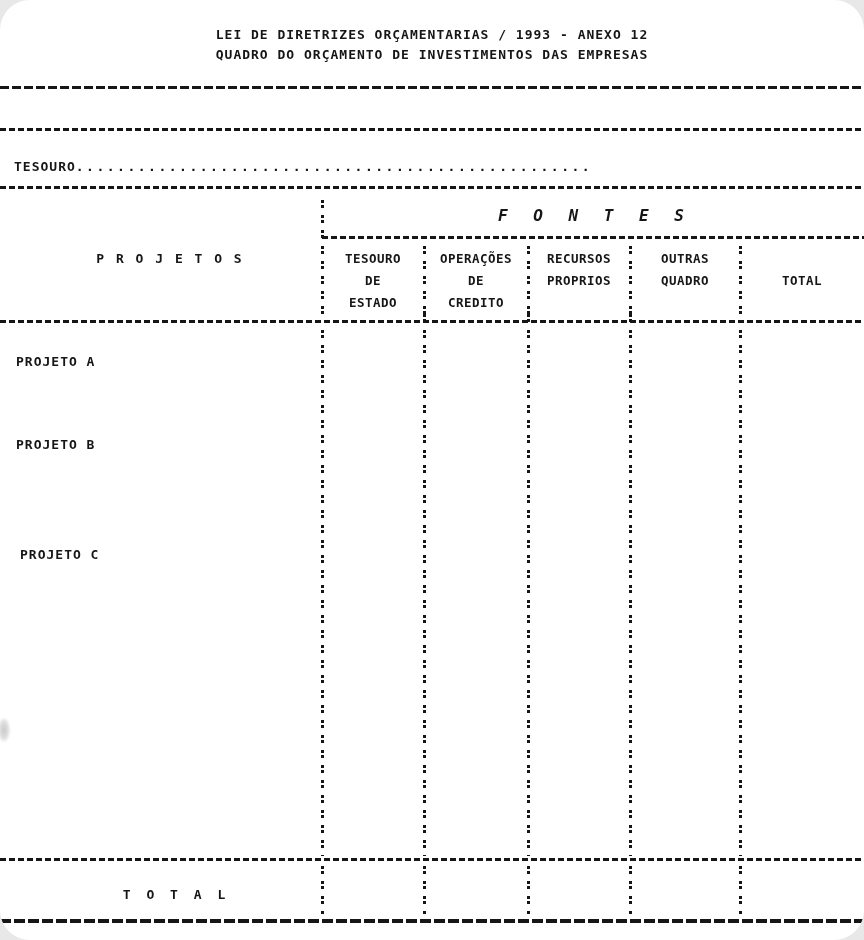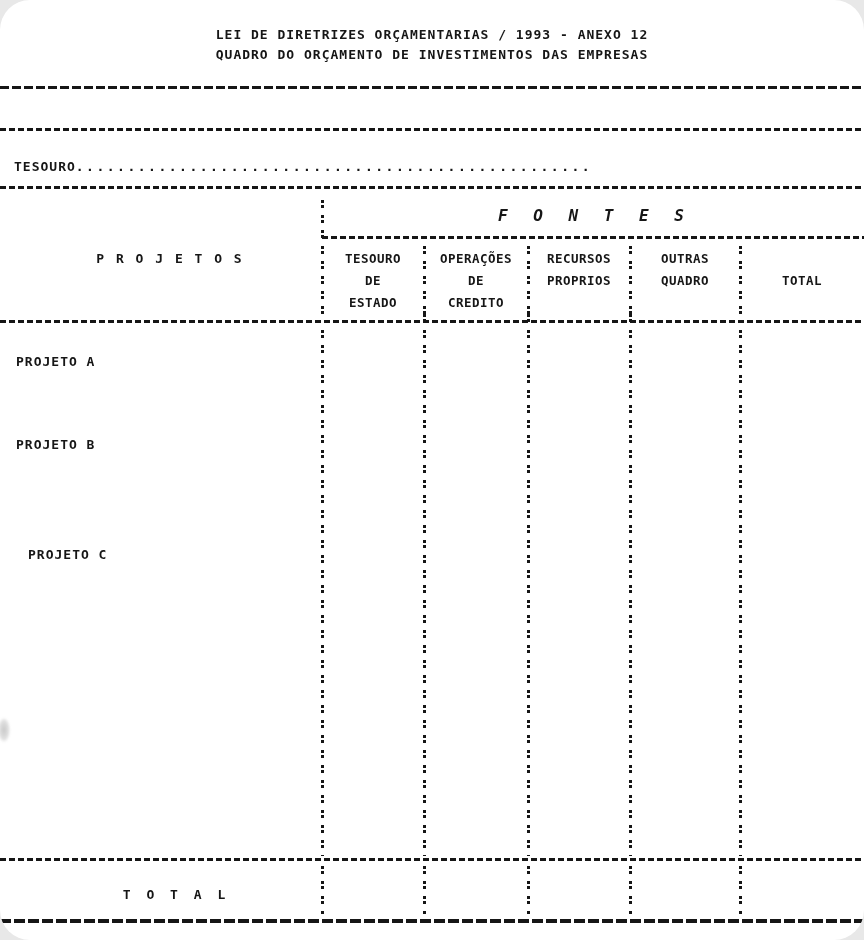--- a/index.html
+++ b/index.html
@@ -117,21 +117,21 @@
   <div class="dash-v" style="left:629px;top:314px;height:13px;"></div>
 
   <div class="dash-v" style="left:321px;top:330px;height:526px;"></div>
   <div class="dash-v" style="left:423px;top:330px;height:526px;"></div>
   <div class="dash-v" style="left:527px;top:330px;height:526px;"></div>
   <div class="dash-v" style="left:629px;top:330px;height:526px;"></div>
   <div class="dash-v" style="left:739px;top:330px;height:526px;"></div>
 
   <div class="abs rowlabel" style="left:16px;top:354px;">PROJETO A</div>
   <div class="abs rowlabel" style="left:16px;top:437px;">PROJETO B</div>
-  <div class="abs rowlabel" style="left:28px;top:547px;">PROJETO C</div>
+  <div class="abs rowlabel" style="left:20px;top:547px;">PROJETO C</div>
 
   <div class="dash-h" style="left:0;top:858px;width:864px;"></div>
 
   <div class="dash-v" style="left:321px;top:866px;height:50px;"></div>
   <div class="dash-v" style="left:423px;top:866px;height:50px;"></div>
   <div class="dash-v" style="left:527px;top:866px;height:50px;"></div>
   <div class="dash-v" style="left:629px;top:866px;height:50px;"></div>
   <div class="dash-v" style="left:739px;top:866px;height:50px;"></div>
 
   <div class="abs ctr t13" style="left:0;top:886px;width:352px;letter-spacing:4px;">T O T A L</div>

